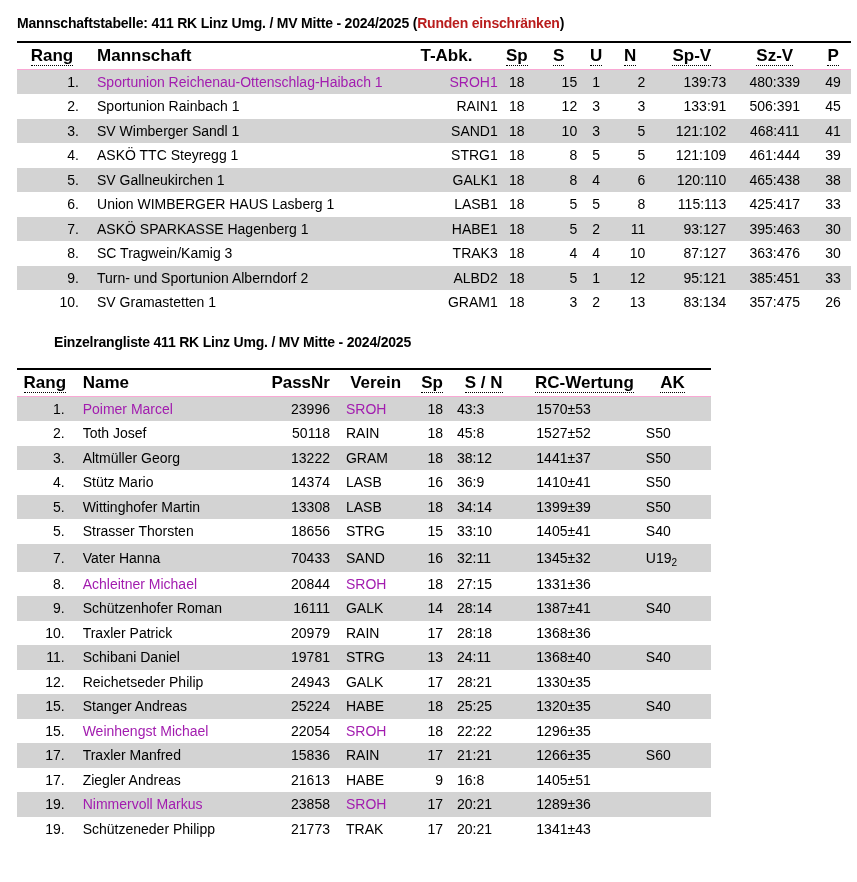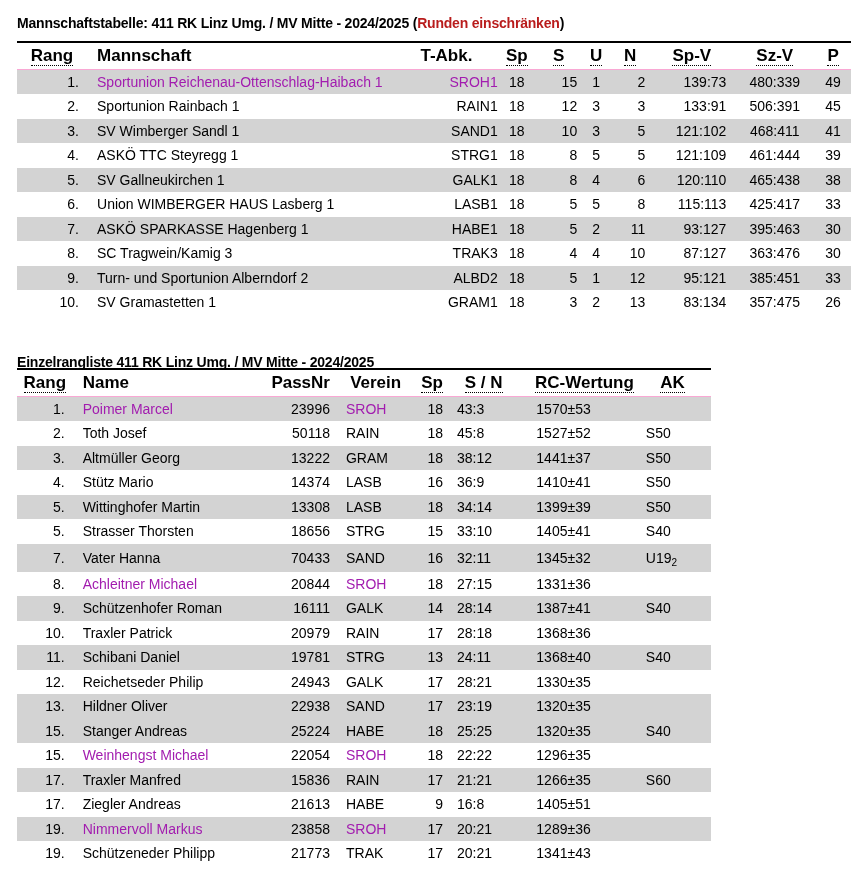--- a/index.html
+++ b/index.html
@@ -39,21 +39,21 @@
   #team .c-s { width: 44px; text-align: right; padding-right: 4px; }
   #team th.c-s { text-align: center; padding-right: 0; }
   #team .c-u { width: 32px; text-align: center; }
   #team .c-n { width: 36px; text-align: right; padding-right: 4px; }
   #team th.c-n { text-align: center; padding-right: 0; }
   #team .c-spv { width: 80px; text-align: right; padding-right: 8px; }
   #team th.c-spv { text-align: center; padding-right: 0; }
   #team .c-szv { width: 84px; text-align: center; }
   #team .c-p { width: 38px; text-align: center; }
 
-  .title2 { top: 354px; }
+  .title2 { top: 334px; margin-left: 37px; }
 
   
   #player { left: 17px; top: 368px; width: 694px; }
   #player tbody tr { height: 24.5px; }
   #player tbody tr.tall { height: 28px; }
   #player .c-rang { width: 48px; text-align: right; padding-right: 8px; }
   #player th.c-rang { text-align: center; padding-right: 0; }
   #player .c-name { width: 190px; text-align: left; padding-left: 10px; }
   #player .c-pass { width: 56px; text-align: right; padding-right: 8px; }
   #player .c-verein { width: 68px; text-align: left; padding-left: 8px; }
@@ -345,30 +345,20 @@
         <td class="c-rang">12.</td>
         <td class="c-name">Reichetseder Philip</td>
         <td class="c-pass">24943</td>
         <td class="c-verein">GALK</td>
         <td class="c-sp">17</td>
         <td class="c-sn">28:21</td>
         <td class="c-rc">1330±35</td>
         <td class="c-ak"><span></span></td>
       </tr>
       <tr class="odd">
-        <td class="c-rang">13.</td>
-        <td class="c-name">Hildner Oliver</td>
-        <td class="c-pass">22938</td>
-        <td class="c-verein">SAND</td>
-        <td class="c-sp">17</td>
-        <td class="c-sn">23:19</td>
-        <td class="c-rc">1320±35</td>
-        <td class="c-ak"><span></span></td>
-      </tr>
-      <tr class="odd">
         <td class="c-rang">15.</td>
         <td class="c-name">Stanger Andreas</td>
         <td class="c-pass">25224</td>
         <td class="c-verein">HABE</td>
         <td class="c-sp">18</td>
         <td class="c-sn">25:25</td>
         <td class="c-rc">1320±35</td>
         <td class="c-ak"><span>S40</span></td>
       </tr>
       <tr class="">

